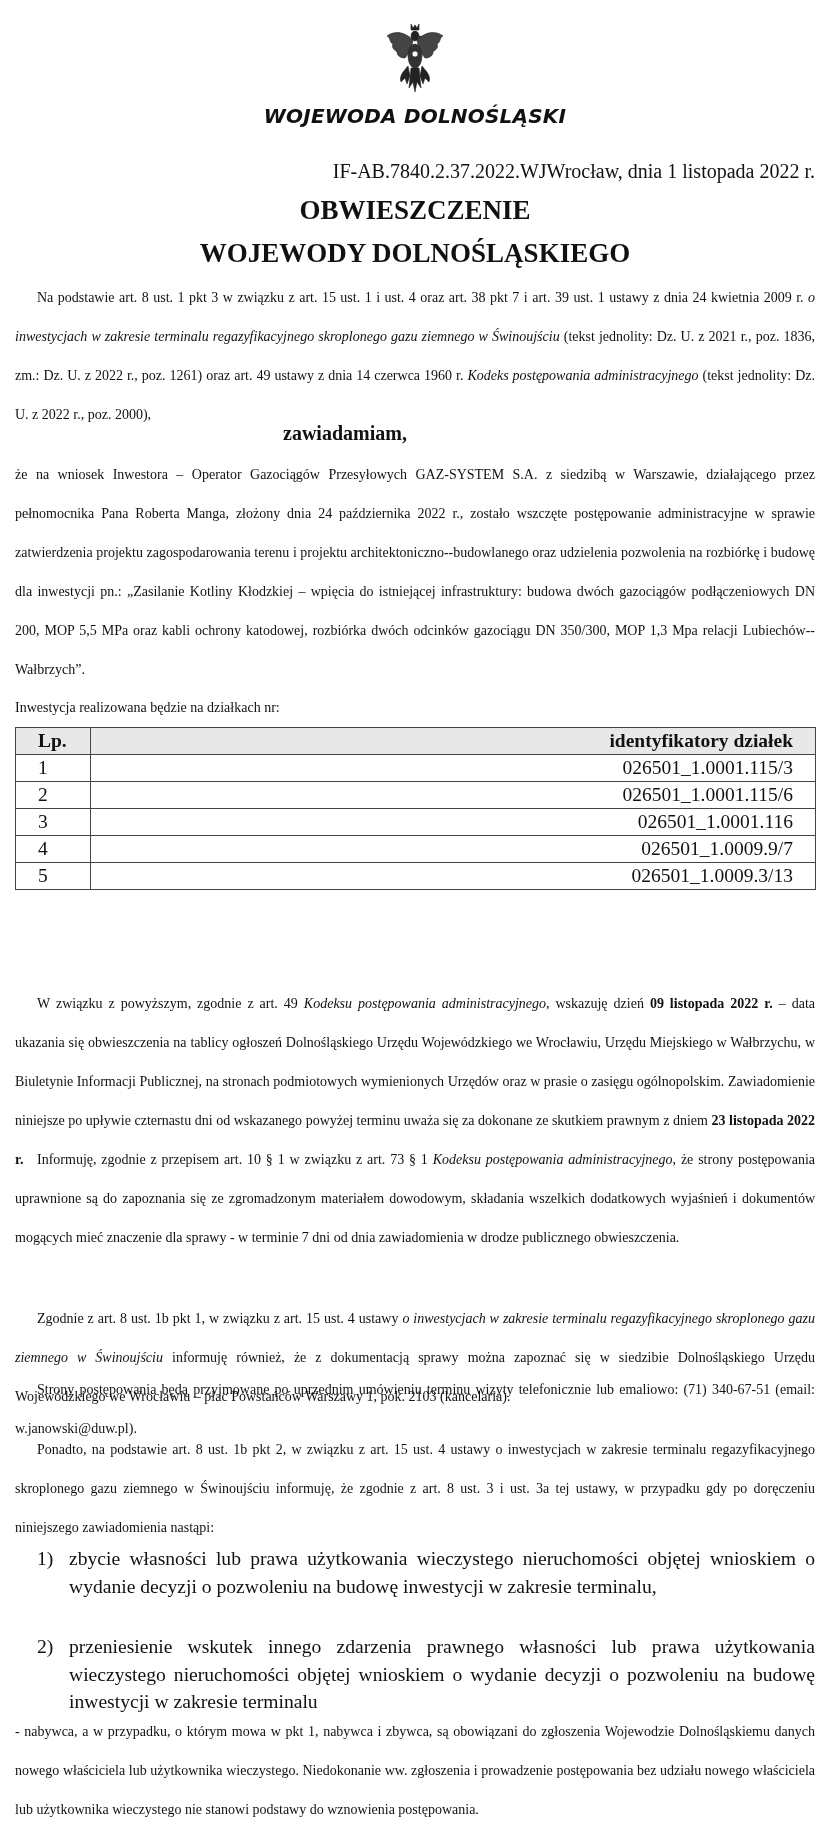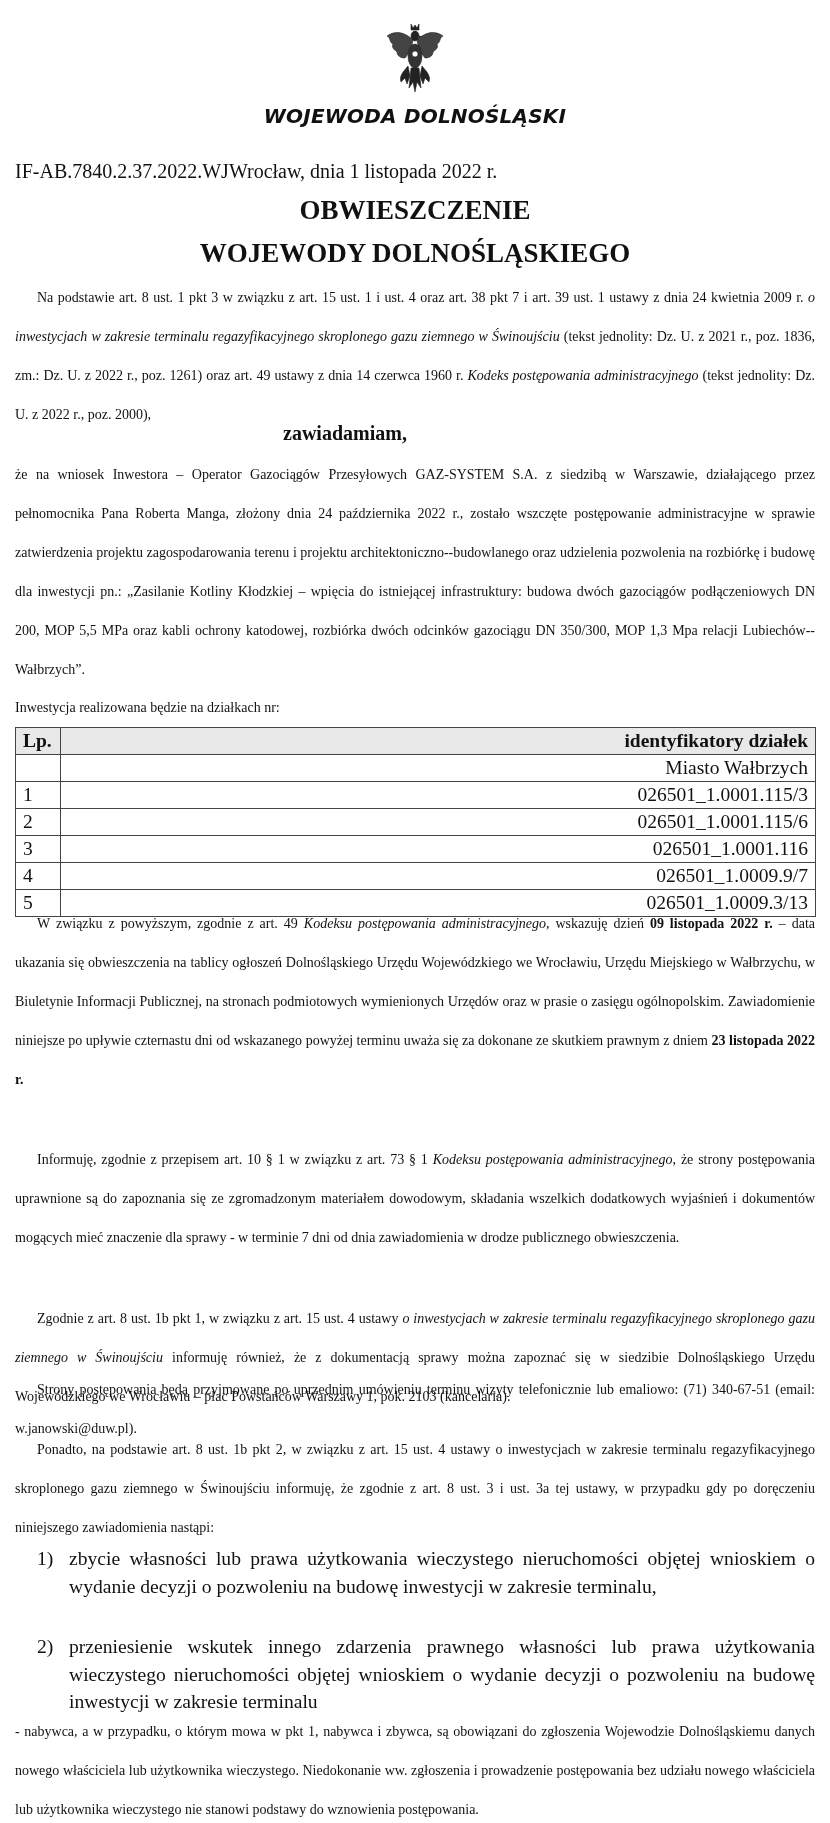--- a/index.html
+++ b/index.html
@@ -1,29 +1,29 @@
 <!DOCTYPE html>
 <html><head>
 <meta charset="utf-8">
 <style>
   html, body { margin: 0; padding: 0; background: #ffffff; }
   body { width: 830px; height: 1823px; overflow: hidden; position: relative; color: #111; font-family: "Liberation Serif", serif; }
   .emblem { position: absolute; left: 375px; top: 20px; width: 80px; height: 80px; }
   .wojewoda { position: absolute; left: 0; width: 830px; top: 104px; text-align: center; font-family: "DejaVu Sans", sans-serif; font-style: italic; font-weight: bold; font-size: 20px; letter-spacing: 0.2px; }
-  .meta-row { position: absolute; left: 15px; width: 800px; top: 160px; font-size: 20px; display: flex; justify-content: flex-start; }
+  .meta-row { position: absolute; left: 15px; width: 800px; top: 160px; font-size: 20px; display: flex; justify-content: flex-end; }
   .title { position: absolute; left: 0; width: 830px; text-align: center; font-weight: bold; font-size: 27px; line-height: 40px; }
   .title.t1 { top: 190px; }
   .title.t2 { top: 233px; }
   .para { position: absolute; left: 15px; width: 800px; font-size: 14px; line-height: 39px; text-align: justify; }
   .para .ind { display: inline-block; width: 22px; }
   .center-bold { position: absolute; left: 0; width: 690px; text-align: center; font-weight: bold; font-size: 20px; }
   i { font-style: italic; }
   b { font-weight: bold; }
   table.plots { position: absolute; left: 15px; top: 727px; width: 801px; border-collapse: collapse; font-size: 19.5px; }
-  table.plots th, table.plots td { border: 1.5px solid #444; height: 26px; padding: 0 7px; line-height: 26px; }
+  table.plots th, table.plots td { border: 1.5px solid #444; height: 26px; padding: 0 22px; line-height: 26px; }
   table.plots th { background: #e8e8e8; font-weight: bold; }
   table.plots td.lp { width: 30px; text-align: left; }
   table.plots td.id, table.plots th.id { text-align: right; }
   .list-item { position: absolute; left: 15px; width: 800px; font-size: 19.6px; line-height: 27.5px; }
   .list-item .num { position: absolute; left: 22px; top: 0; }
   .list-item .txt { margin-left: 54px; text-align: justify; }
 </style>
 </head>
 <body>
 
@@ -64,24 +64,20 @@
 
 <table class="plots">
   <thead>
     <tr>
       <th class="lp" style="width:30px;text-align:left;">Lp.</th>
       <th class="id">identyfikatory działek</th>
     </tr>
   </thead>
   <tbody id="plots-body">
     <tr>
-      <td class="lp"></td>
-      <td class="id">Miasto Wałbrzych</td>
-    </tr>
-    <tr>
         <td class="lp">1</td>
         <td class="id">026501_1.0001.115/3</td>
       </tr>
     <tr>
         <td class="lp">2</td>
         <td class="id">026501_1.0001.115/6</td>
       </tr>
     <tr>
         <td class="lp">3</td>
         <td class="id">026501_1.0001.116</td>
@@ -90,21 +86,21 @@
         <td class="lp">4</td>
         <td class="id">026501_1.0009.9/7</td>
       </tr>
     <tr>
         <td class="lp">5</td>
         <td class="id">026501_1.0009.3/13</td>
       </tr>
   </tbody>
 </table>
 
-<div class="para" style="top:904px;">
+<div class="para" style="top:984px;">
   <span class="ind"></span><span>W związku z powyższym, zgodnie z art. 49 </span><i>Kodeksu postępowania administracyjnego</i><span>, wskazuję dzień </span><b>09 listopada 2022 r.</b><span> – data ukazania się obwieszczenia na tablicy ogłoszeń Dolnośląskiego Urzędu Wojewódzkiego we Wrocławiu, Urzędu Miejskiego w Wałbrzychu, w Biuletynie Informacji Publicznej, na stronach podmiotowych wymienionych Urzędów oraz w prasie o zasięgu ogólnopolskim. Zawiadomienie niniejsze po upływie czternastu dni od wskazanego powyżej terminu uważa się za dokonane ze skutkiem prawnym z dniem </span><b>23 listopada 2022 r.</b>
 </div>
 
 <div class="para" style="top:1140px;">
   <span class="ind"></span><span>Informuję, zgodnie z przepisem art. 10 § 1 w związku z art. 73 § 1 </span><i>Kodeksu postępowania administracyjnego</i><span>, że strony postępowania uprawnione są do zapoznania się ze zgromadzonym materiałem dowodowym, składania wszelkich dodatkowych wyjaśnień i dokumentów mogących mieć znaczenie dla sprawy - w terminie 7 dni od dnia zawiadomienia w drodze publicznego obwieszczenia.</span>
 </div>
 
 <div class="para" style="top:1299px;">
   <span class="ind"></span><span>Zgodnie z art. 8 ust. 1b pkt 1, w związku z art. 15 ust. 4 ustawy </span><i>o inwestycjach w zakresie terminalu regazyfikacyjnego skroplonego gazu ziemnego w Świnoujściu</i><span> informuję również, że z dokumentacją sprawy można zapoznać się w siedzibie Dolnośląskiego Urzędu Wojewódzkiego we Wrocławiu – plac Powstańców Warszawy 1, pok. 2103 (kancelaria).</span>
 </div>

